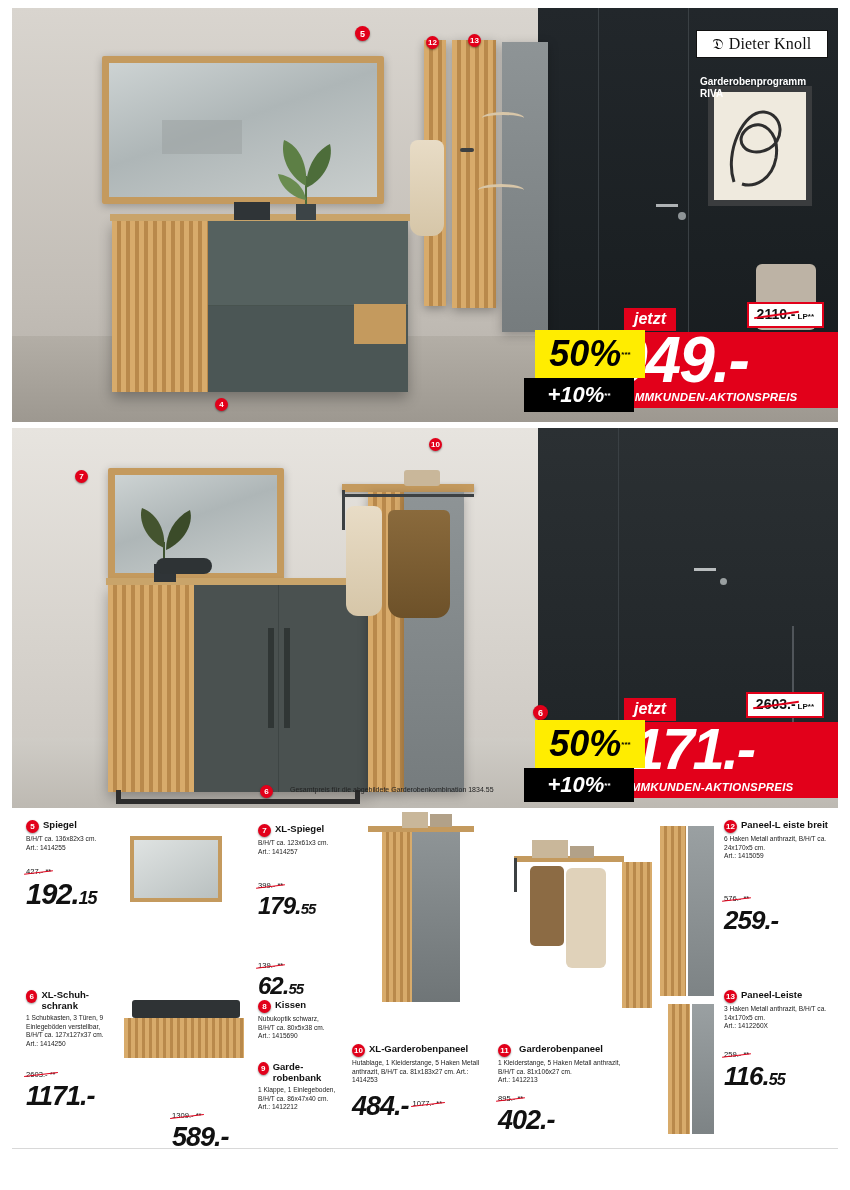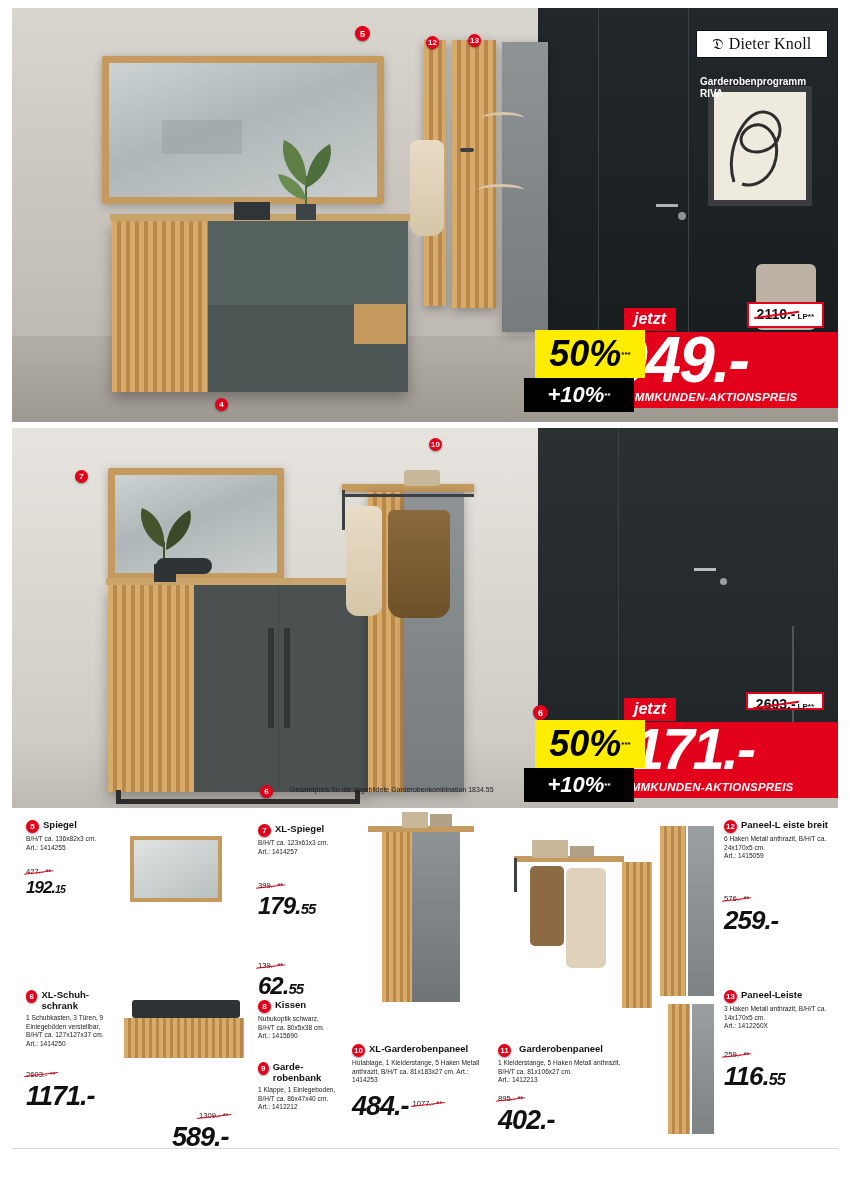--- a/index.html
+++ b/index.html
@@ -304,21 +304,21 @@
 
     <div style="position:absolute; right:44px; bottom:62px; width:2px; height:120px; background:#50555a;"></div>
 
     <div class="cm sm" style="left:63px; top:42px;">7</div>
     <div class="cm sm" style="left:417px; top:10px;">10</div>
     <div class="cm" style="left:521px; top:277px;">6</div>
     <div class="cm sm" style="left:248px; top:357px;">6</div>
 
     <div class="gesamt" style="left:278px; top:358px; color:#222;">Gesamtpreis für die abgebildete Garderobenkombination 1834.55</div>
 
-    <div class="lp" style="right:14px; top:264px; height:18px; font-size:14px;">
+    <div class="lp" style="right:14px; top:264px; height:26px; font-size:14px;">
       <span class="strike">2603.-</span>
       <span class="sup">LP**</span>
     </div>
     <div class="jetzt" style="left:612px; top:270px;">
       <span>jetzt</span>
     </div>
     <div class="redbox" style="left:588px; top:294px; width:238px; height:76px;">
       <div class="bigprice" style="position:absolute; left:6px; top:-4px; font-size:58px; line-height:62px;">
         <span>1171.</span><span>-</span>
       </div>
@@ -339,21 +339,21 @@
     <div class="pitem" style="left:14px; top:8px; width:100px;">
       <div style="display:flex; gap:4px; align-items:flex-start;">
         <div class="cm sm" style="position:static;">5</div>
         <div class="ptitle">Spiegel</div>
       </div>
       <div class="pdesc" style="white-space:pre-line; margin-left:0;">B/H/T ca. 136x82x3 cm.
 Art.: 1414255</div>
       <div style="margin-top:8px;">
         <span class="oldp">427.- **</span>
       </div>
-      <div class="newp" style="font-size:17px;font-style:italic;">
+      <div class="newp" style="font-size:29px;font-style:italic;">
         <span>192.</span><span class="cents">15</span>
       </div>
     </div>
     <div class="prodimg" style="left:118px; top:24px; width:92px; height:66px; background:linear-gradient(150deg,#dfe3e2,#b9c0c0); border:4px solid #c49a5e;"></div>
 
     <div class="pitem" style="left:246px; top:12px; width:96px;">
       <div style="display:flex; gap:4px; align-items:flex-start;">
         <div class="cm sm" style="position:static;">7</div>
         <div class="ptitle">XL-Spiegel</div>
       </div>
@@ -419,21 +419,21 @@
         <div class="cm sm" style="position:static;">9</div>
         <div class="ptitle">Garde- robenbank</div>
       </div>
       <div class="pdesc" style="white-space:pre-line;">1 Klappe, 1 Einlegeboden, B/H/T ca. 86x47x40 cm.
 Art.: 1412212</div>
     </div>
     <div class="prodimg" style="left:112px; top:188px; width:120px; height:64px;">
       <div style="position:absolute; left:8px; top:0; width:108px; height:18px; background:#2f3335; border-radius:3px;"></div>
       <div style="position:absolute; left:0; top:18px; width:120px; height:40px; background:repeating-linear-gradient(90deg,#d8ab6b 0px,#d8ab6b 4px,#b9894b 4px,#b9894b 7px);"></div>
     </div>
-    <div class="pitem" style="left:160px; top:292px;text-align:right;">
+    <div class="pitem" style="left:160px; top:292px;">
       <span class="oldp">1309.- **</span>
       <div class="newp" style="font-size:27px;">
         <span>589.</span><span>-</span>
       </div>
     </div>
 
     <div class="prodimg" style="left:352px; top:0px; width:110px; height:190px;">
       <div style="position:absolute; left:4px; top:14px; width:106px; height:6px; background:#c49a5e;"></div>
       <div style="position:absolute; left:18px; top:20px; width:30px; height:170px; background:repeating-linear-gradient(90deg,#d8ab6b 0px,#d8ab6b 4px,#b9894b 4px,#b9894b 7px);"></div>
       <div style="position:absolute; left:48px; top:20px; width:48px; height:170px; background:linear-gradient(180deg,#8e9496,#6f7577);"></div>

